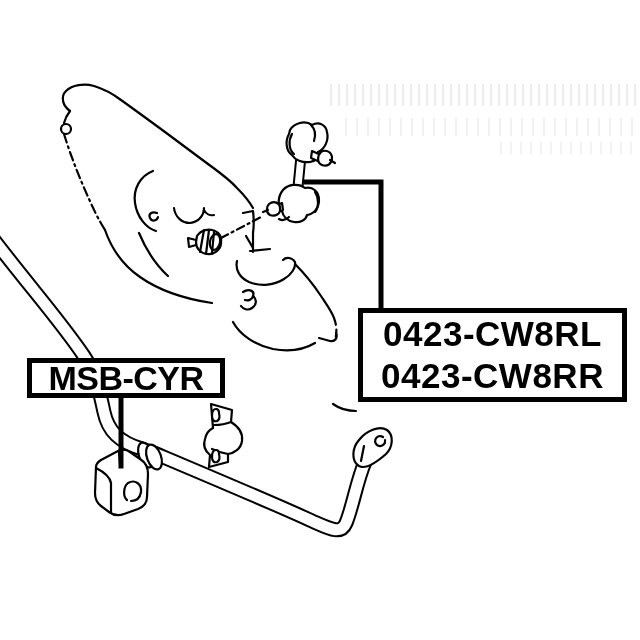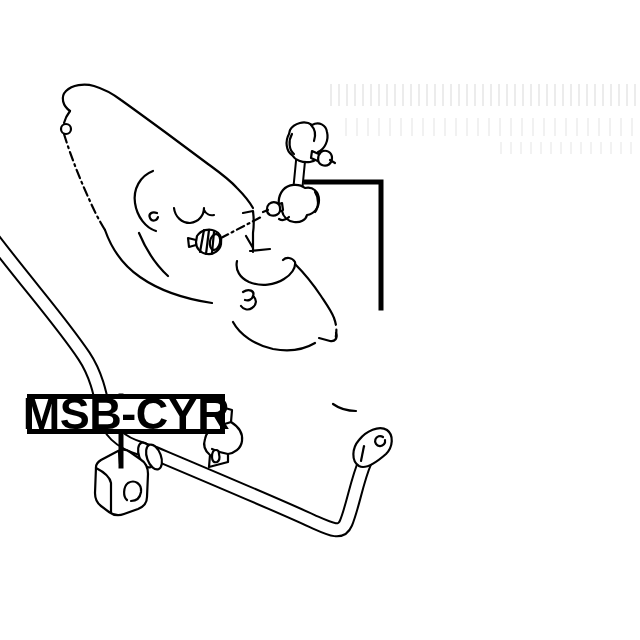--- a/index.html
+++ b/index.html
@@ -3,21 +3,21 @@
 <meta charset="utf-8">
 <style>
   html,body{margin:0;padding:0;background:#fff;}
   #stage{position:relative;width:640px;height:640px;background:#ffffff;overflow:hidden;
          font-family:"Liberation Sans",sans-serif;}
   #lineart{position:absolute;left:0;top:0;}
   .label-box{position:absolute;box-sizing:border-box;border:5px solid #000;background:#fff;
              display:flex;flex-direction:column;align-items:center;justify-content:center;
              font-weight:bold;color:#000;text-align:center;}
   .box-link{left:358px;top:308px;width:269px;height:94px;font-size:35px;line-height:42px;letter-spacing:0.5px;}
-  .box-bushing{left:27px;top:358px;width:198px;height:40px;font-size:45px;line-height:34px;letter-spacing:-0.5px;margin-top:36px;}
+  .box-bushing{left:27px;top:358px;width:198px;height:40px;font-size:34px;line-height:34px;letter-spacing:-0.5px;}
   .code{white-space:nowrap;}
   .faint{position:absolute;opacity:1;}
   .faint-r1{left:330px;top:84px;width:310px;height:22px;
     background:repeating-linear-gradient(90deg,#ececec 0 2px,transparent 2px 8px);}
   .faint-r2{left:345px;top:118px;width:295px;height:18px;
     background:repeating-linear-gradient(90deg,#f1f1f1 0 2px,transparent 2px 11px);}
   .faint-r3{left:500px;top:142px;width:140px;height:12px;
     background:repeating-linear-gradient(90deg,#f2f2f2 0 2px,transparent 2px 10px);}
 </style>
 </head>
@@ -123,18 +123,22 @@
         <path fill="#fff" d="M282,203 L274,206 L275,213 L283,210 Z"></path>
         <path fill="#fff" d="M269,204 C274,200 280,203 280,208 C281,214 275,217 270,215 C266,213 266,207 269,204 Z"></path>
         <path d="M268,210 L263,212"></path>
       </g>
     </g>
 
     <path stroke-width="5" stroke-linecap="square" stroke-linejoin="miter" d="M306,182 L381,182 L381,308"></path>
     <path stroke-width="5" stroke-linecap="square" d="M121,396 L121,466"></path>
   </svg>
 
+  <div class="label-box box-link">
+    <div class="code">0423-CW8RL</div>
+    <div class="code">0423-CW8RR</div>
+  </div>
 
   <div class="label-box box-bushing">
     <div class="code">MSB-CYR</div>
   </div>
 
 </div>
 
 </body></html>

